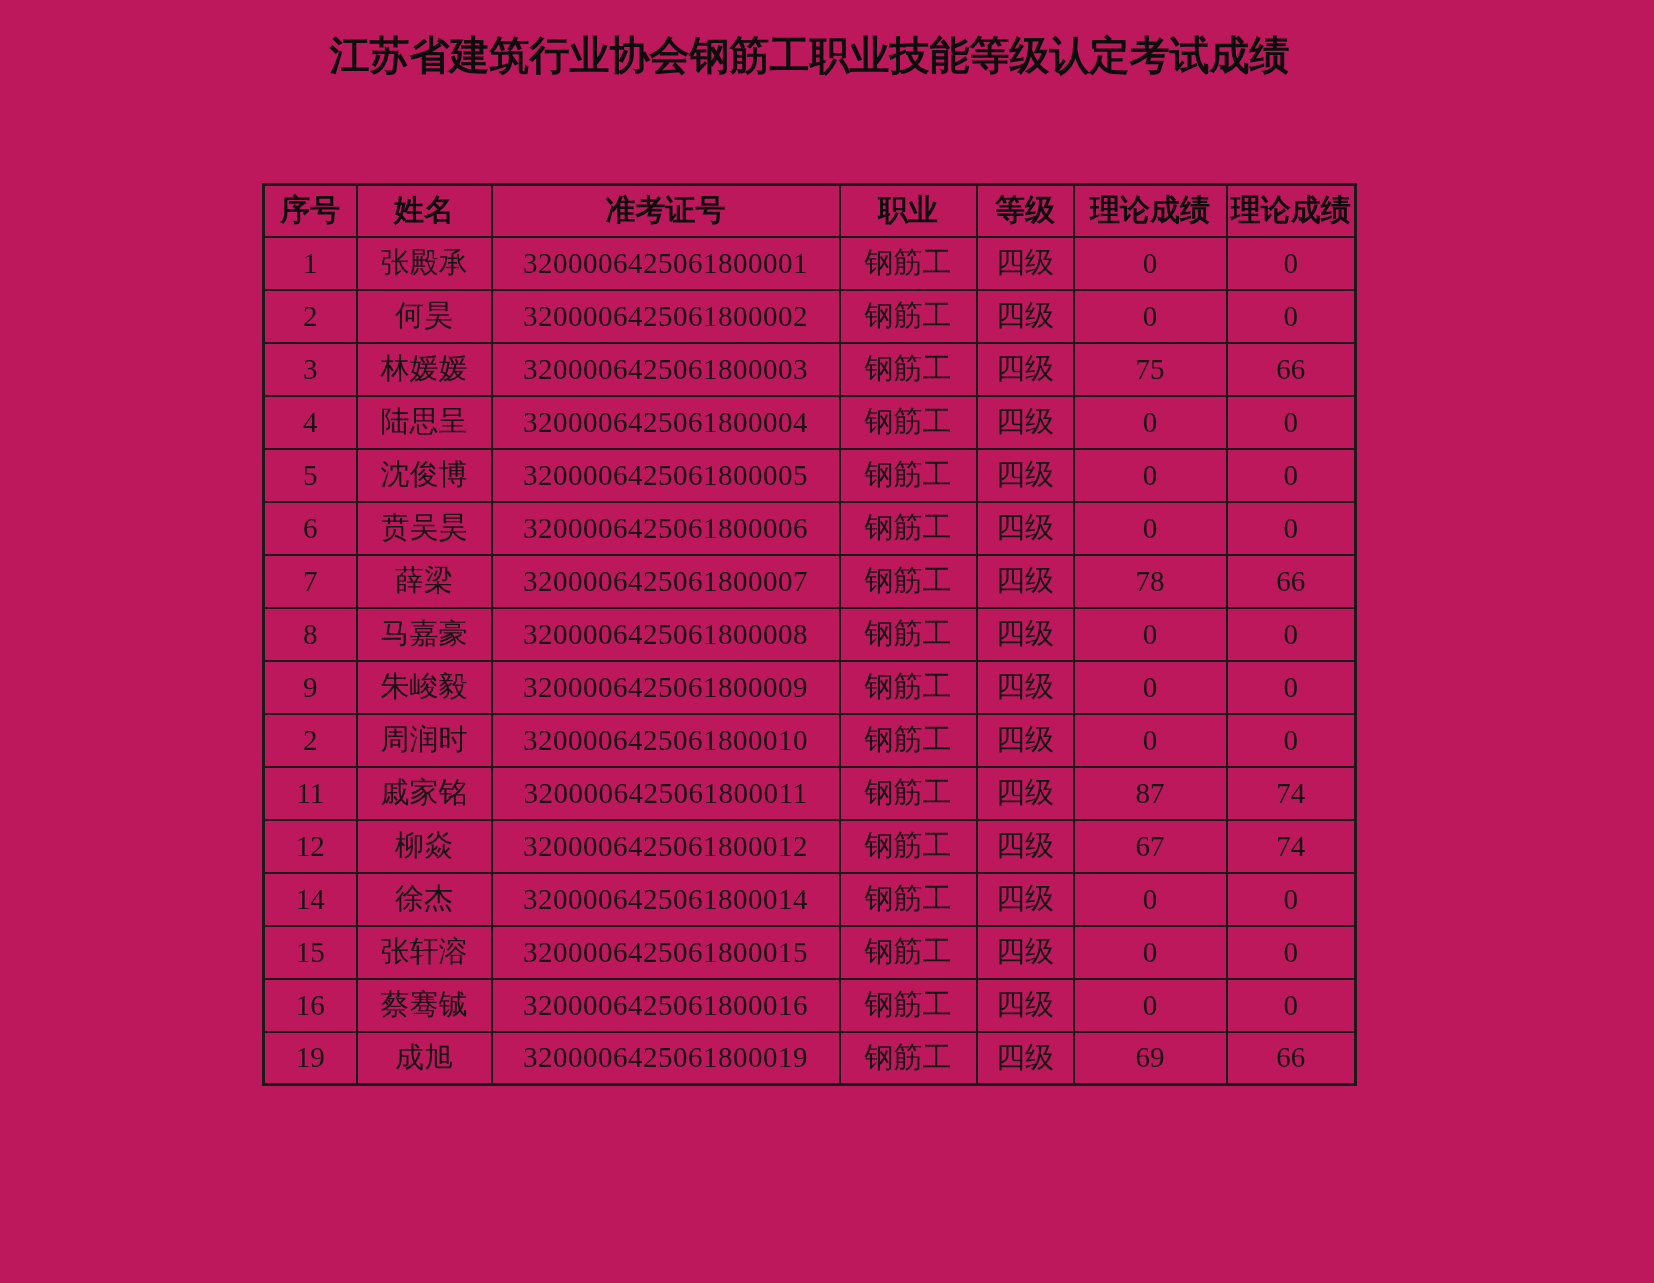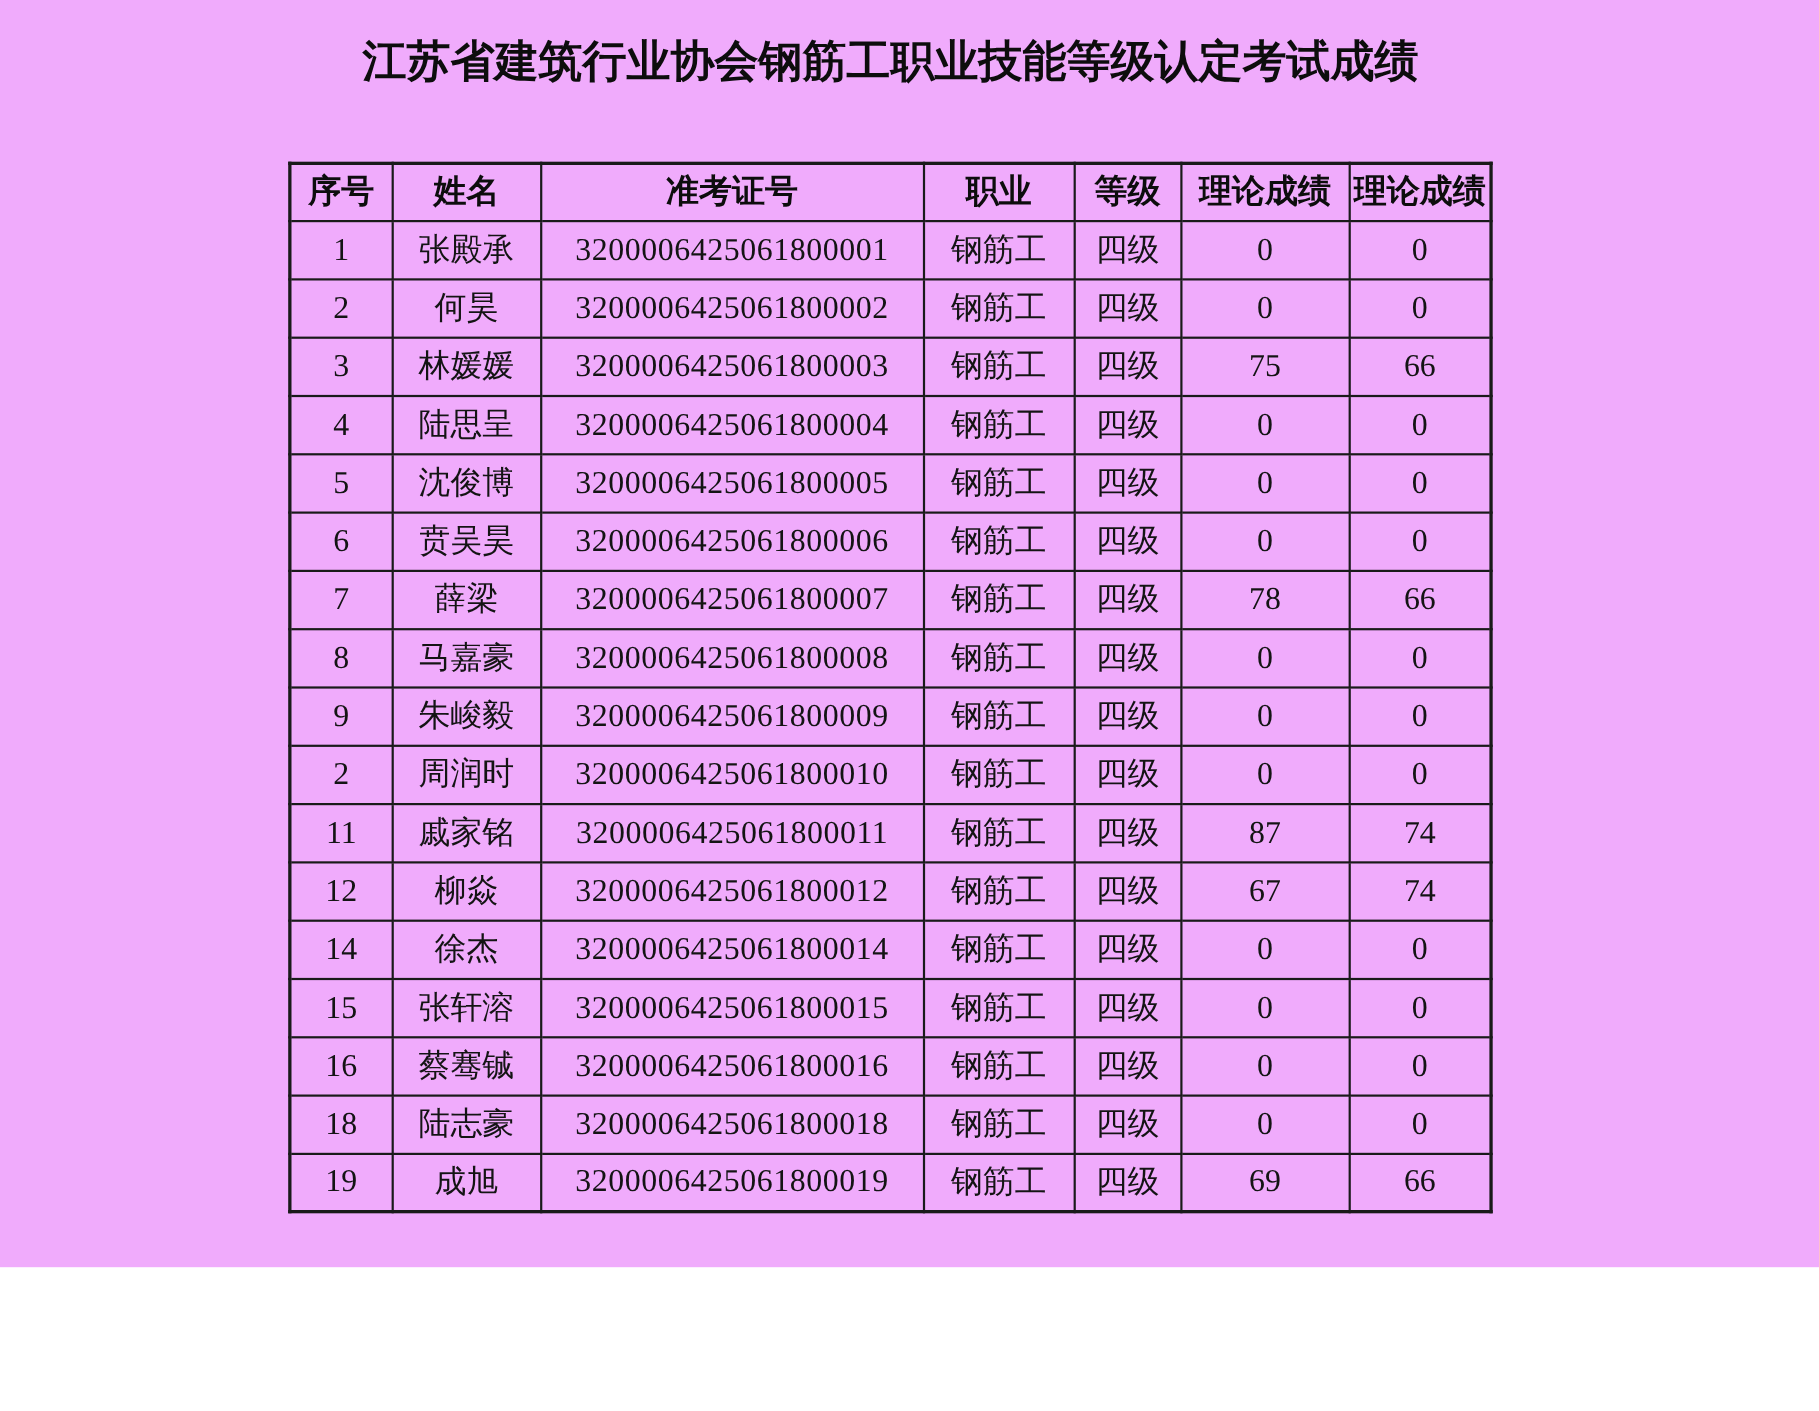--- a/index.html
+++ b/index.html
@@ -7,41 +7,41 @@
     width: 1654px;
     height: 1283px;
     background: #ffffff;
     font-family: "Liberation Serif", "DejaVu Serif", serif;
     color: #111111;
     overflow: hidden;
   }
   .page {
     position: relative;
     width: 1654px;
-    height: 1152px;
-    background: #f0abfc;
+    height: 1283px;
+    background: #be185d;
     text-decoration: underline;
   }
   .content {
     position: absolute;
     left: 262px;
     top: 0;
     width: 1095px;
   }
   .doc-title {
     margin-top: 28px;
     text-align: center;
     font-size: 40px;
     font-weight: 700;
     letter-spacing: 0px;
     color: #0d0d0d;
     white-space: nowrap;
   }
   table.results {
-    margin-top: 64px;
+    margin-top: 100px;
     border-collapse: collapse;
     table-layout: fixed;
     width: 1092px;
     border: 3px solid #1a1a1a;
     padding-left: 20px;
   }
   table.results th,
   table.results td {
     border: 2px solid #1a1a1a;
     text-align: center;
@@ -223,29 +223,20 @@
           <tr>
     <td class="c-no">16</td>
     <td class="c-name">蔡骞铖</td>
     <td class="c-ticket">3200006425061800016</td>
     <td class="c-occupation">钢筋工</td>
     <td class="c-level">四级</td>
     <td class="c-theory">0</td>
     <td class="c-practical">0</td>
   </tr>
           <tr>
-    <td class="c-no">18</td>
-    <td class="c-name">陆志豪</td>
-    <td class="c-ticket">3200006425061800018</td>
-    <td class="c-occupation">钢筋工</td>
-    <td class="c-level">四级</td>
-    <td class="c-theory">0</td>
-    <td class="c-practical">0</td>
-  </tr>
-          <tr>
     <td class="c-no">19</td>
     <td class="c-name">成旭</td>
     <td class="c-ticket">3200006425061800019</td>
     <td class="c-occupation">钢筋工</td>
     <td class="c-level">四级</td>
     <td class="c-theory">69</td>
     <td class="c-practical">66</td>
   </tr>
         </tbody>
     </table>

